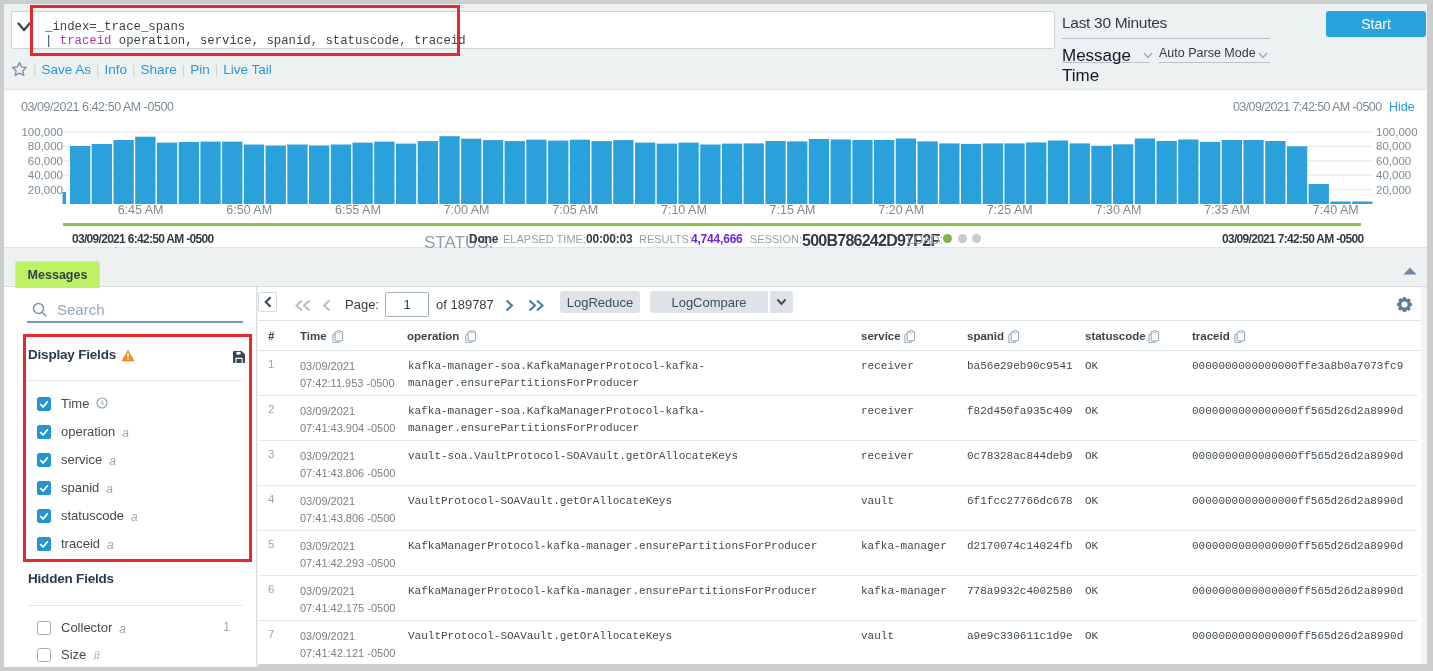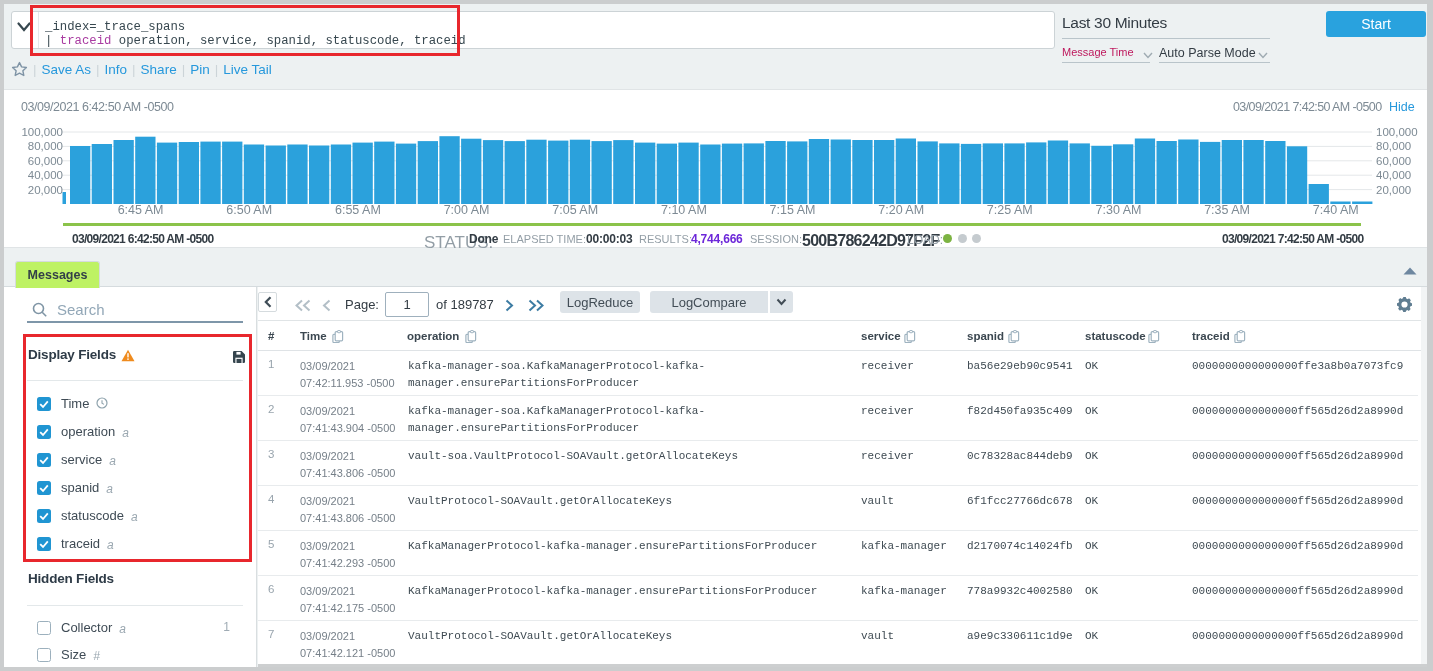--- a/index.html
+++ b/index.html
@@ -37,21 +37,21 @@
     <span>Info</span>
 <span style="color:#ccd4d8;margin:0 5px;">|</span>
     <span>Share</span>
 <span style="color:#ccd4d8;margin:0 5px;">|</span>
     <span>Pin</span>
 <span style="color:#ccd4d8;margin:0 5px;">|</span>
     <span>Live Tail</span>
 </div>
 
 <div class="abs" style="left:1062px;top:14px;width:208px;height:25px;border-bottom:1px solid #b9c4ca;font-size:15.5px;letter-spacing:-0.3px;color:#333c44;">Last 30 Minutes</div>
-<div class="abs" style="left:1062px;top:46px;width:88px;height:17px;border-bottom:1px solid #b9c4ca;font-size:11px;color:#be185d;">Message Time</div>
+<div class="abs" style="left:1062px;top:46px;width:88px;height:17px;border-bottom:1px solid #b9c4ca;font-size:17px;color:#0f172a;">Message Time</div>
 <svg class="abs" style="left:1143px;top:52px;" width="10" height="7" viewBox="0 0 10 7">
     <path d="M1 1 L5 5.5 L9 1" fill="none" stroke="#9fabb2" stroke-width="1.4"></path>
   </svg>
 <div class="abs" style="left:1159px;top:46px;width:111px;height:17px;border-bottom:1px solid #b9c4ca;font-size:12.5px;color:#333c44;">Auto Parse Mode</div>
 <svg class="abs" style="left:1258px;top:52px;" width="10" height="7" viewBox="0 0 10 7">
     <path d="M1 1 L5 5.5 L9 1" fill="none" stroke="#9fabb2" stroke-width="1.4"></path>
   </svg>
 
 <div class="abs" style="left:1326px;top:11px;width:100px;height:26px;background:#29a2de;border-radius:3px;color:#fff;font-size:14px;display:flex;align-items:center;justify-content:center;">Start</div>
 

